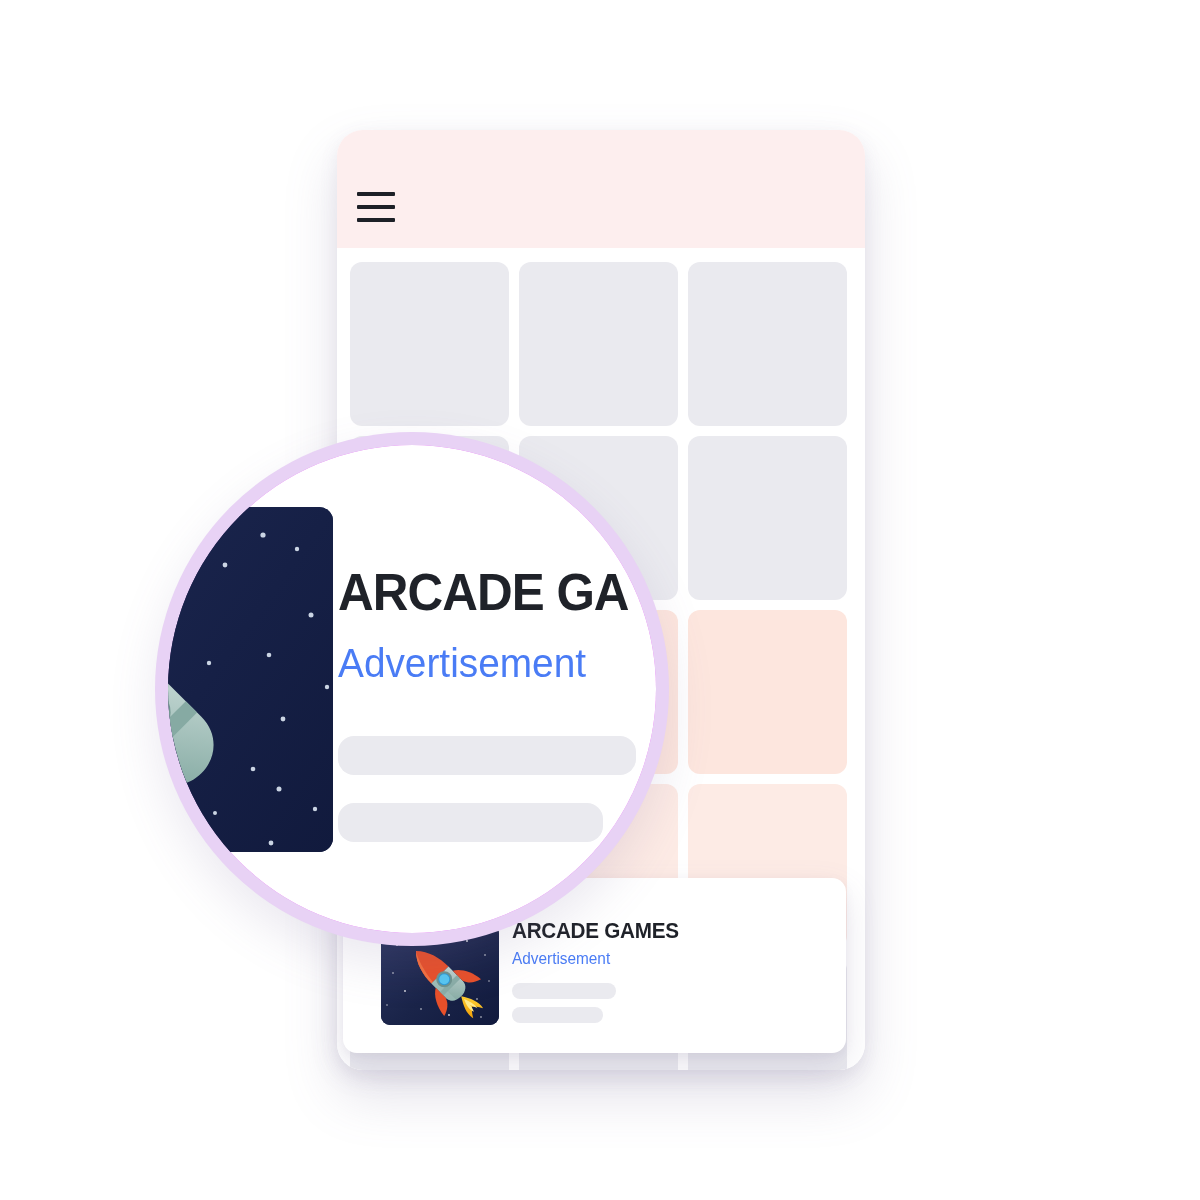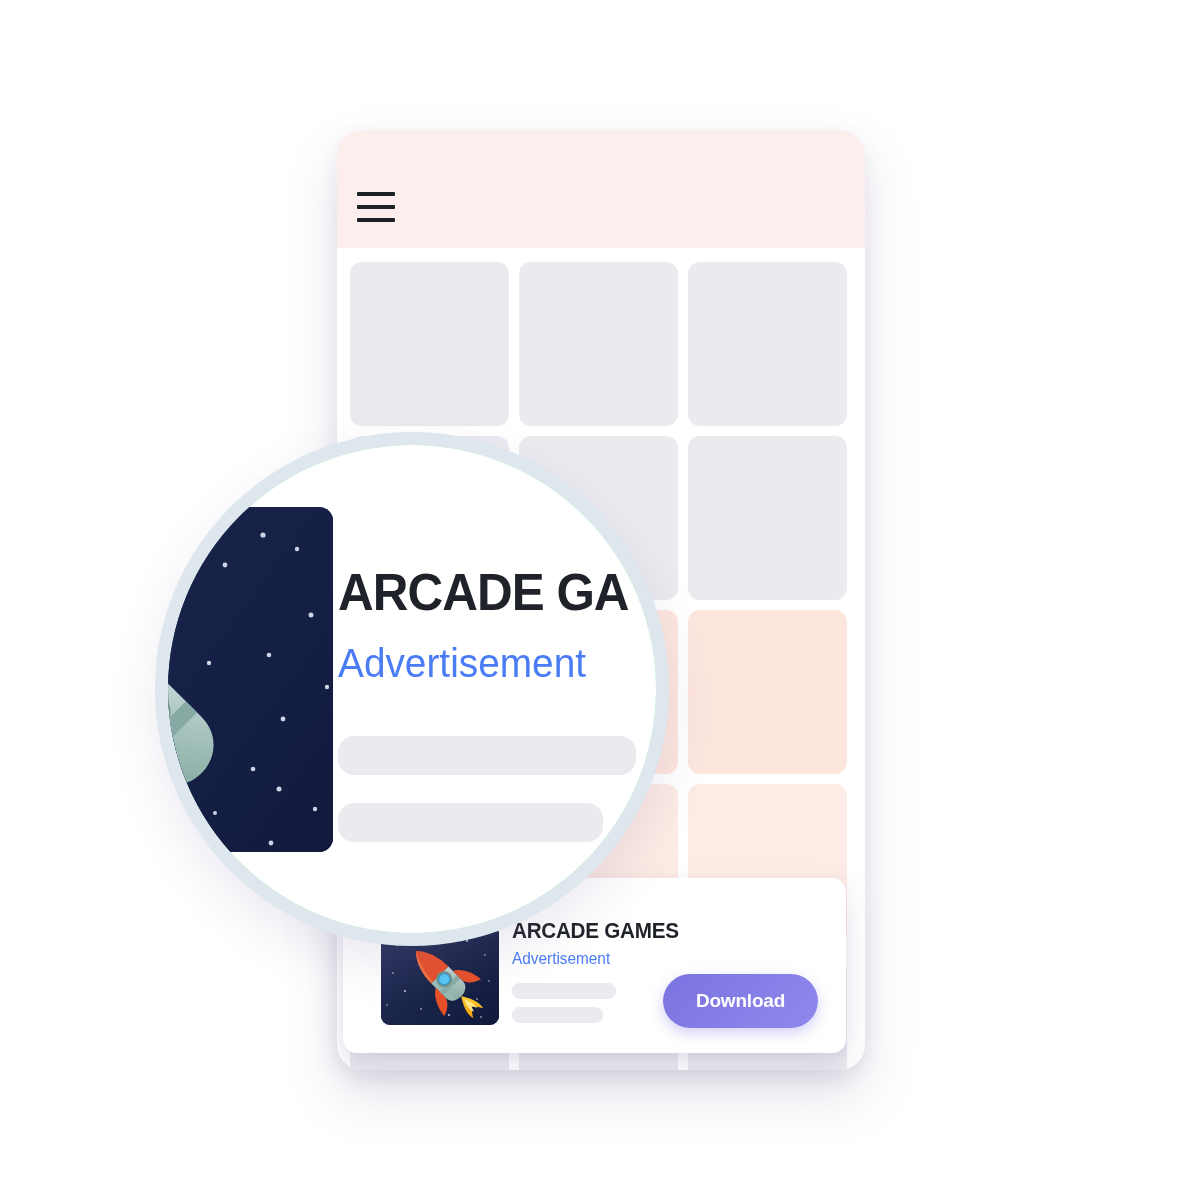--- a/index.html
+++ b/index.html
@@ -97,21 +97,21 @@
     cursor:pointer; z-index:10;
     box-shadow:0 5px 14px rgba(123,115,224,0.34);
   }
 
   
   .magnifier {
     position:absolute;
     left:155px; top:432px;
     width:514px; height:514px;
     border-radius:50%;
-    background:#86efac;
+    background:#d946ef;
     border:13px solid rgba(233,230,246,0.88);
     box-shadow:0 20px 48px rgba(110,100,150,0.14);
     overflow:hidden;
     z-index:20;
   }
   .mag-inner { position:absolute; inset:0; background:#ffffff; }
   .mag-thumb {
     position:absolute; left:-85px; top:62px;
     width:250px; height:345px;
     border-radius:14px; overflow:hidden;
@@ -223,21 +223,20 @@
           <path d="M59 80 C54 88, 50 96, 52 104 C55 99, 57 97, 59 95 C61 97, 63 99, 66 104 C68 96, 64 88, 59 80 Z" fill="url(#flameG)"></path>
           <path d="M59 84 C56 90, 55 96, 57 100 C59 96, 59 94, 59 92 C60 95, 61 97, 62 100 C63 95, 61 89, 59 84 Z" fill="#ffe98a"></path>
         </g>
       </svg>
     </div>
   </div>
   <div class="ad-title">ARCADE GAMES</div>
   <div class="ad-sub">Advertisement</div>
   <div class="ad-line l1"></div>
   <div class="ad-line l2"></div>
-  <button class="download-btn">Download</button>
 
   <div class="magnifier">
     <div class="mag-inner">
       <div class="mag-thumb">
         <svg class="rocket-svg" viewBox="0 0 250 345" preserveAspectRatio="xMidYMid slice">
           <defs>
             <linearGradient id="spaceG2" x1="0" y1="0" x2="1" y2="1">
               <stop offset="0" stop-color="#1c2750"></stop>
               <stop offset="0.5" stop-color="#162046"></stop>
               <stop offset="1" stop-color="#111a3d"></stop>

